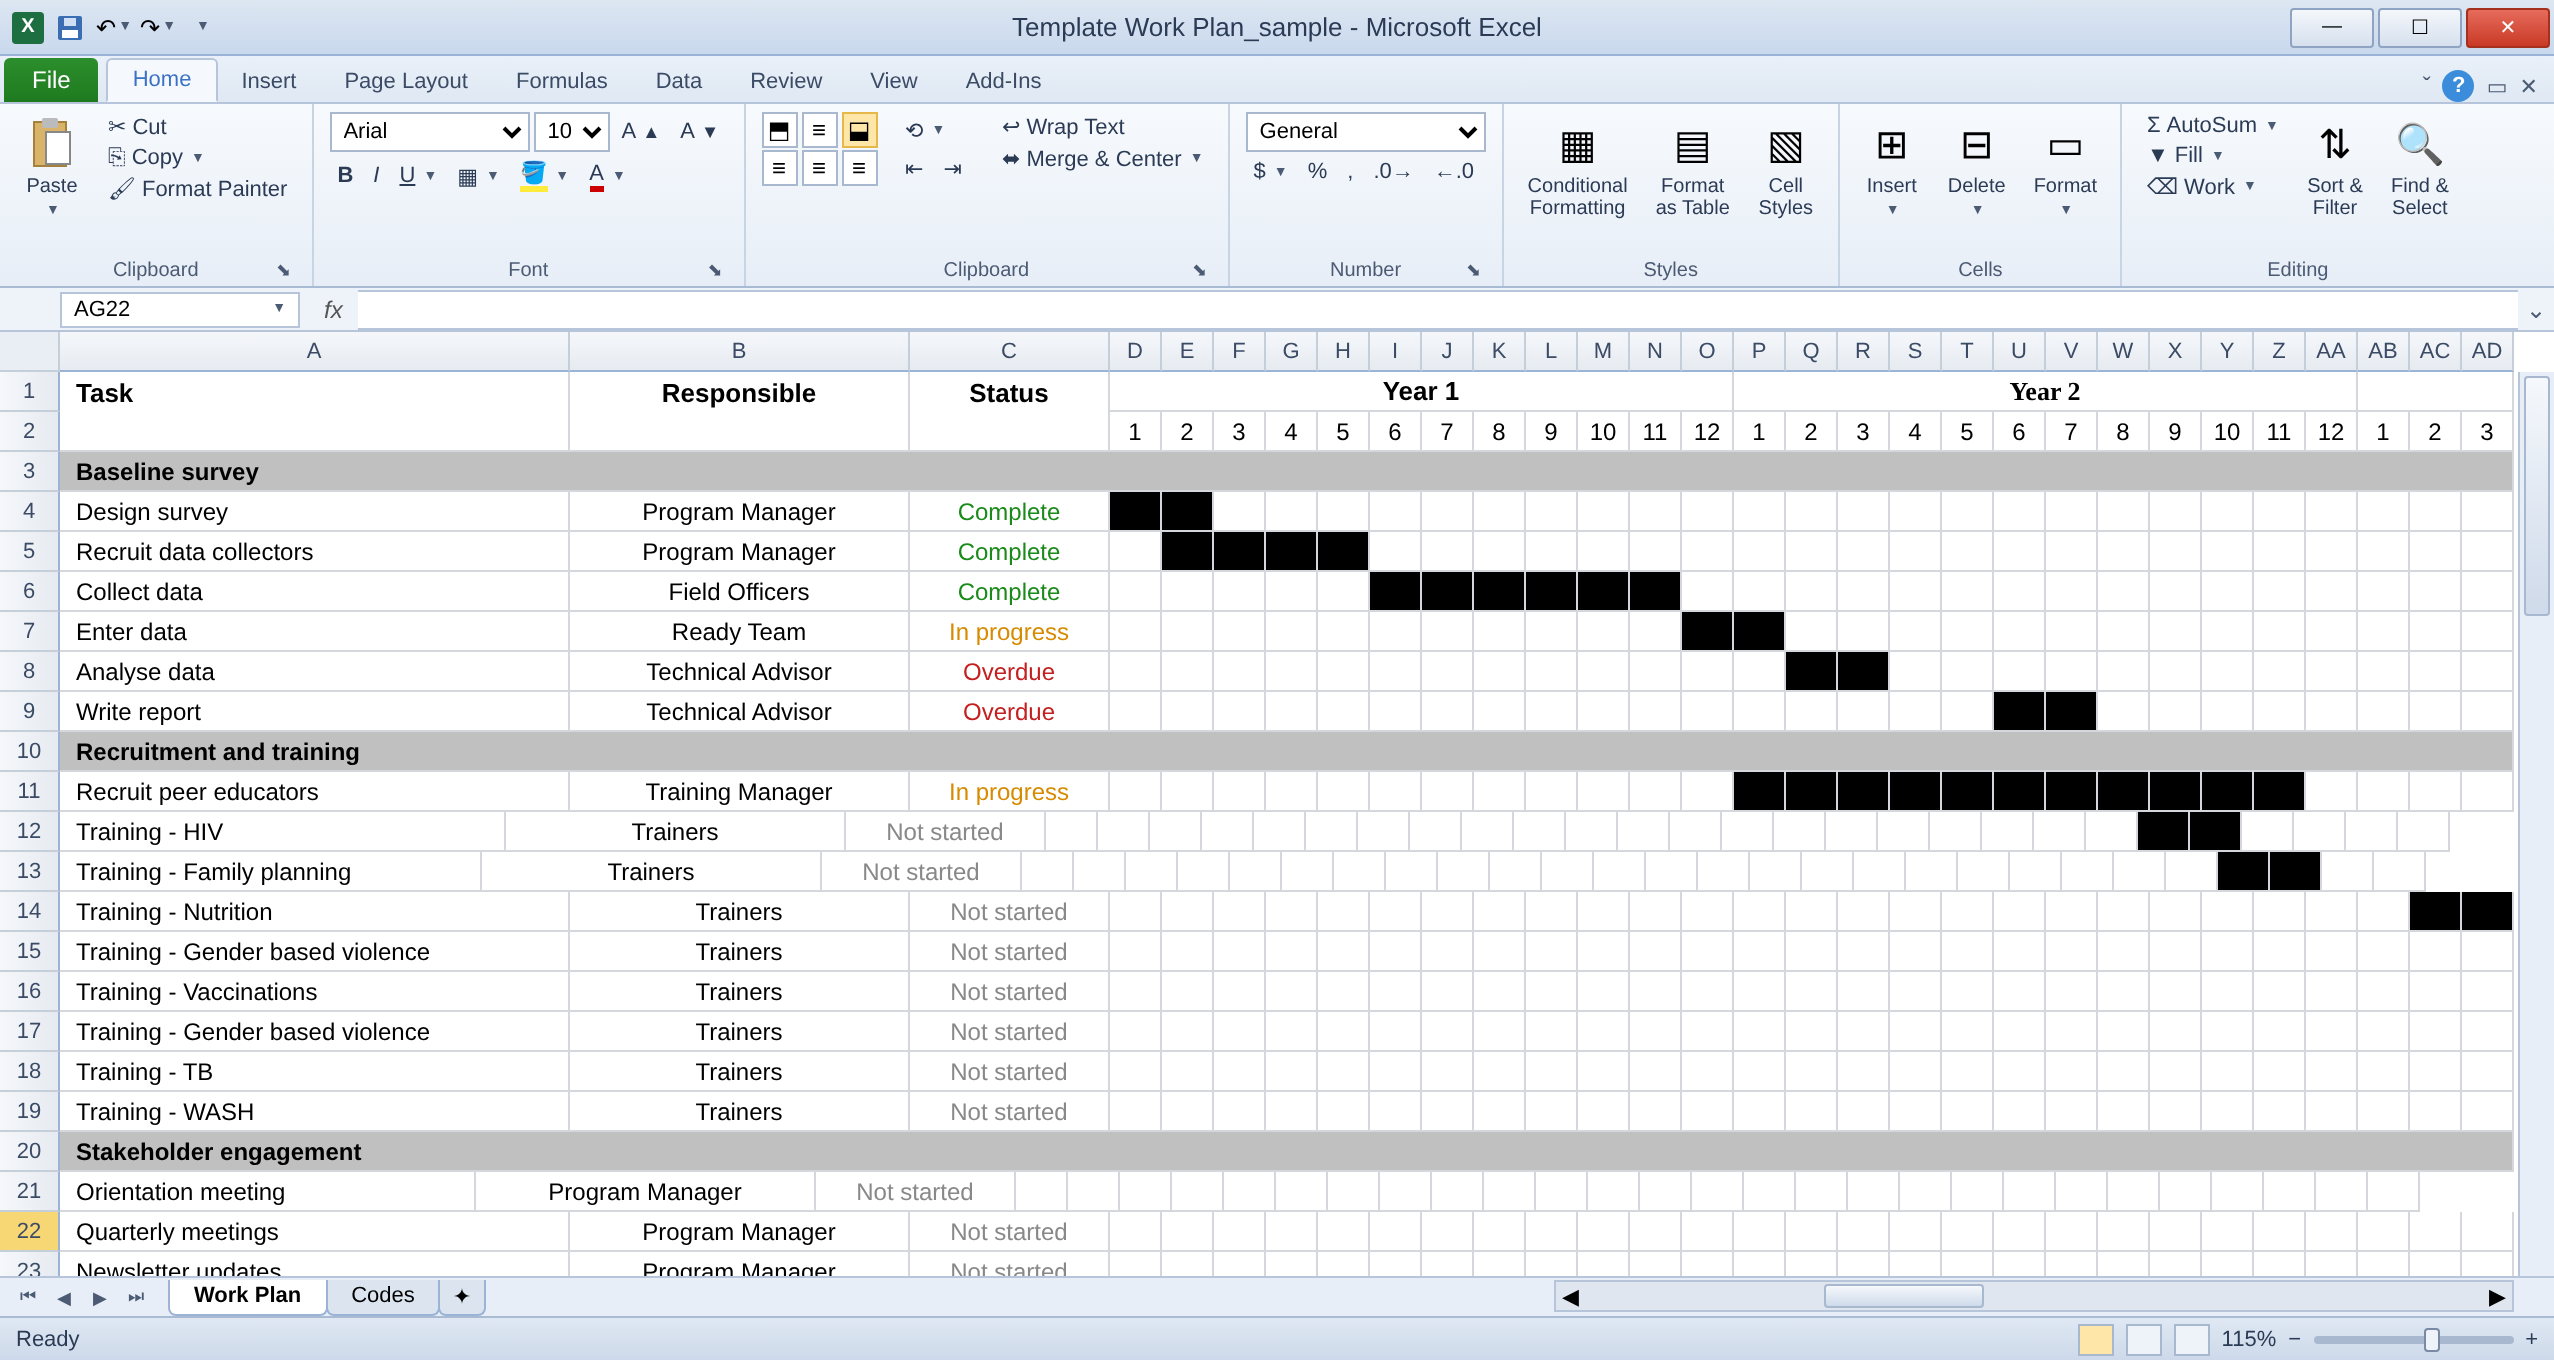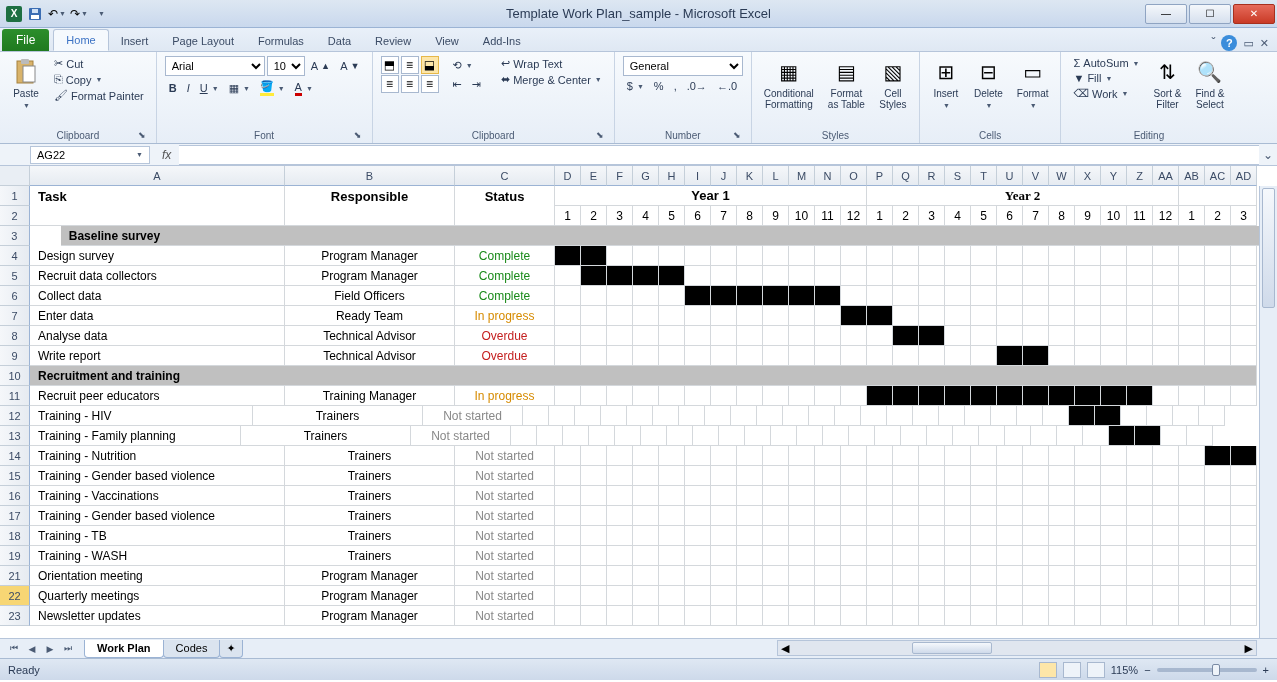--- a/index.html
+++ b/index.html
@@ -398,21 +398,21 @@
         <div class="cell center" style="width: 26px;">9</div>
         <div class="cell center" style="width: 26px;">10</div>
         <div class="cell center" style="width: 26px;">11</div>
         <div class="cell center" style="width: 26px;">12</div>
         <div class="cell center" style="width: 26px;">1</div>
         <div class="cell center" style="width: 26px;">2</div>
         <div class="cell center" style="width: 26px;">3</div>
       </div>
       <div class="grow" style="height: 20px;">
         <div class="row-h">3</div>
-        <div class="cell section task" style="width: 1227px; margin-left: 31px;">Baseline survey</div>
+        <div class="cell section task" style="width: 1227px;">Baseline survey</div>
       </div>
       <div class="grow" style="height: 20px;">
         <div class="row-h">4</div>
         <div class="cell task" style="width: 255px;">Design survey</div>
         <div class="cell center" style="width: 170px;">Program Manager</div>
         <div class="cell center st-complete" style="width: 100px;">Complete</div>
         <div class="gantt-cell gantt-fill" style="width: 26px;"></div>
         <div class="gantt-cell gantt-fill" style="width: 26px;"></div>
         <div class="gantt-cell" style="width: 26px;"></div>
         <div class="gantt-cell" style="width: 26px;"></div>
@@ -900,22 +900,26 @@
         <div class="gantt-cell" style="width: 26px;"></div>
         <div class="gantt-cell" style="width: 26px;"></div>
         <div class="gantt-cell" style="width: 26px;"></div>
         <div class="gantt-cell" style="width: 26px;"></div>
         <div class="gantt-cell" style="width: 26px;"></div>
         <div class="gantt-cell" style="width: 26px;"></div>
         <div class="gantt-cell" style="width: 26px;"></div>
         <div class="gantt-cell" style="width: 26px;"></div>
       </div>
       <div class="grow" style="height: 20px;">
+        <div class="row-h">20</div>
+        <div class="cell section task" style="width: 1227px;">Stakeholder engagement</div>
+      </div>
+      <div class="grow" style="height: 20px;">
         <div class="row-h">21</div>
-        <div class="cell task" style="width: 255px;">Orientation meeting</div>
+        <div class="cell task" style="width: 208px;">Orientation meeting</div>
         <div class="cell center" style="width: 170px;">Program Manager</div>
         <div class="cell center st-notstarted" style="width: 100px;">Not started</div>
         <div class="gantt-cell" style="width: 26px;"></div>
         <div class="gantt-cell" style="width: 26px;"></div>
         <div class="gantt-cell" style="width: 26px;"></div>
         <div class="gantt-cell" style="width: 26px;"></div>
         <div class="gantt-cell" style="width: 26px;"></div>
         <div class="gantt-cell" style="width: 26px;"></div>
         <div class="gantt-cell" style="width: 26px;"></div>
         <div class="gantt-cell" style="width: 26px;"></div>

